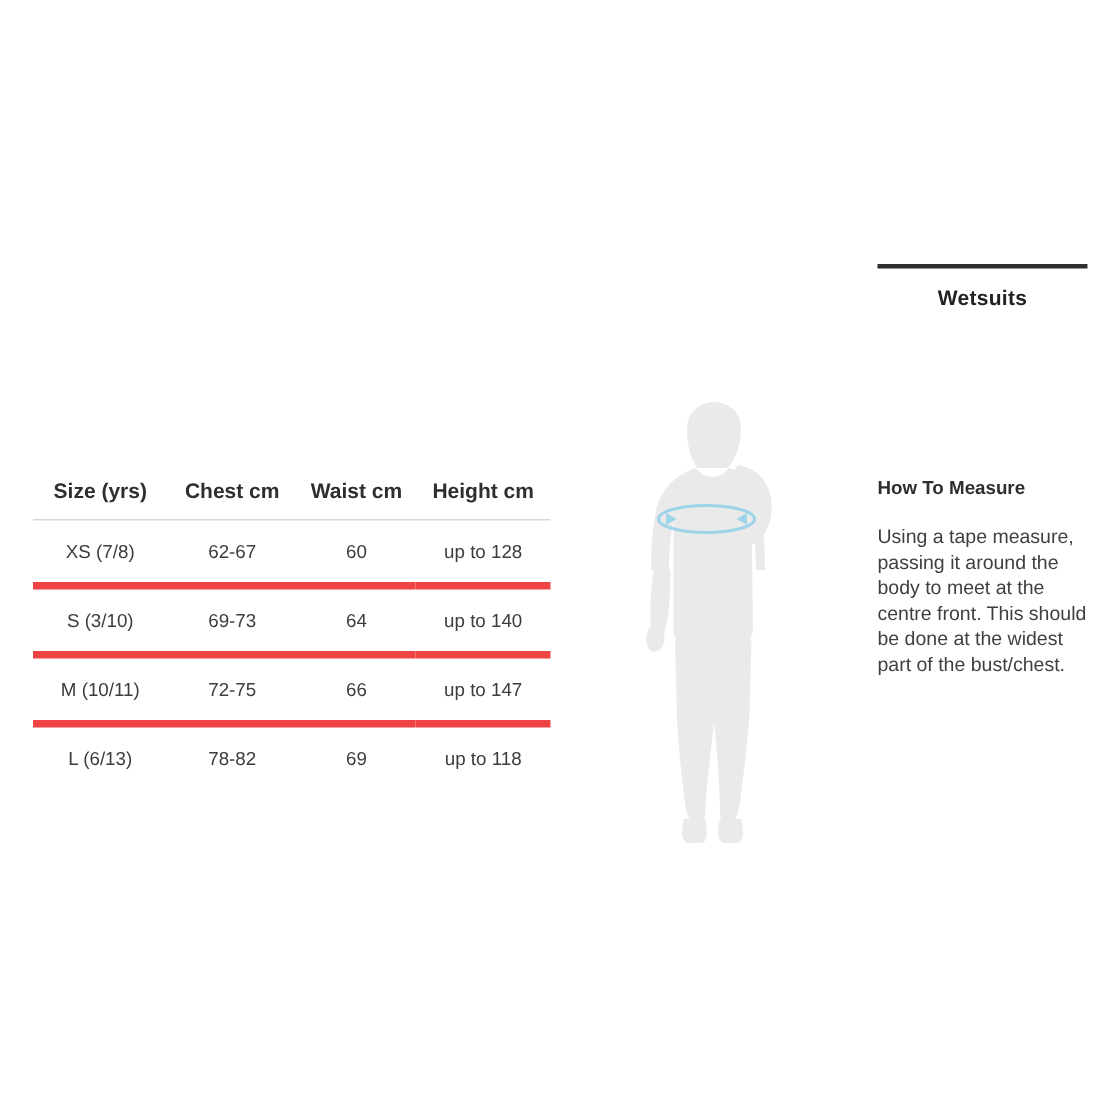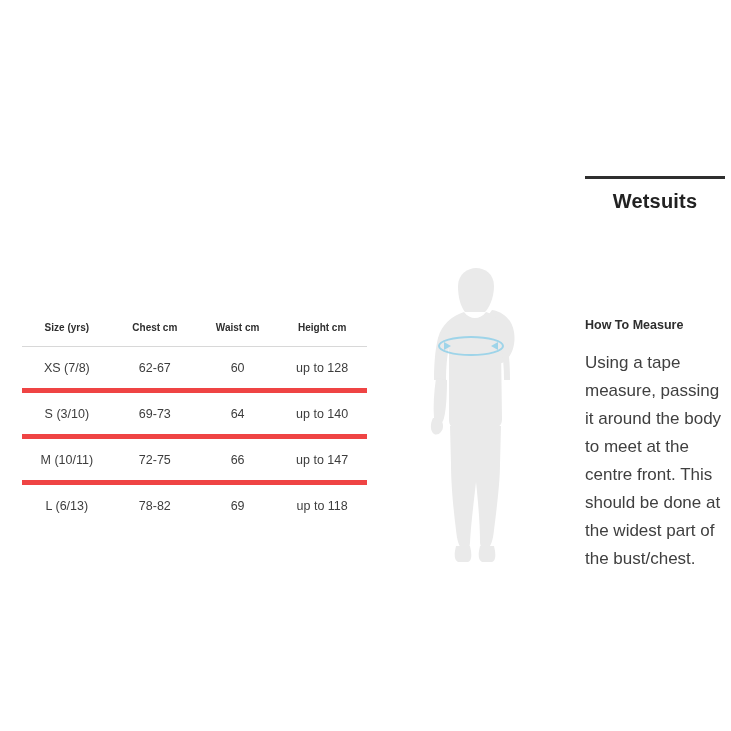--- a/index.html
+++ b/index.html
@@ -38,21 +38,21 @@
   table.size-table td {
     padding: 0;
     height: 41px;
     text-align: center;
     font-weight: normal;
     color: #3d3d3d;
     vertical-align: middle;
   }
   table.size-table thead th {
     font-weight: bold;
-    font-size: 10px;
+    font-size: 14px;
     color: #2e2e2e;
     border-bottom: 1px solid #d8d8d8;
     height: 38px;
   }
   table.size-table tbody tr {
     border-bottom: 5px solid #ef4444;
   }
   table.size-table tbody tr:last-child {
     border-bottom: none;
   }
@@ -78,41 +78,41 @@
     top: 176px;
     width: 140px;
   }
   .rule {
     width: 140px;
     height: 3px;
     background: #2f2f2f;
     margin: 0 0 11px 0;
   }
   .wetsuits-title {
-    font-size: 20px;
+    font-size: 14px;
     font-weight: bold;
     color: #222222;
     text-align: center;
     letter-spacing: .2px;
   }
   .how-to-block {
     position: absolute;
     left: 585px;
     top: 318px;
     width: 142px;
   }
   .how-to-title {
     font-size: 12.5px;
     font-weight: bold;
     color: #2e2e2e;
     margin-bottom: 17px;
   }
   .how-to-body {
-    font-size: 17px;
-    line-height: 28px;
+    font-size: 13px;
+    line-height: 17px;
     color: #3f3f3f;
   }
 </style>
 </head>
 <body>
 
 <div class="page">
 
   <div class="size-table-wrap">
     <table class="size-table">

